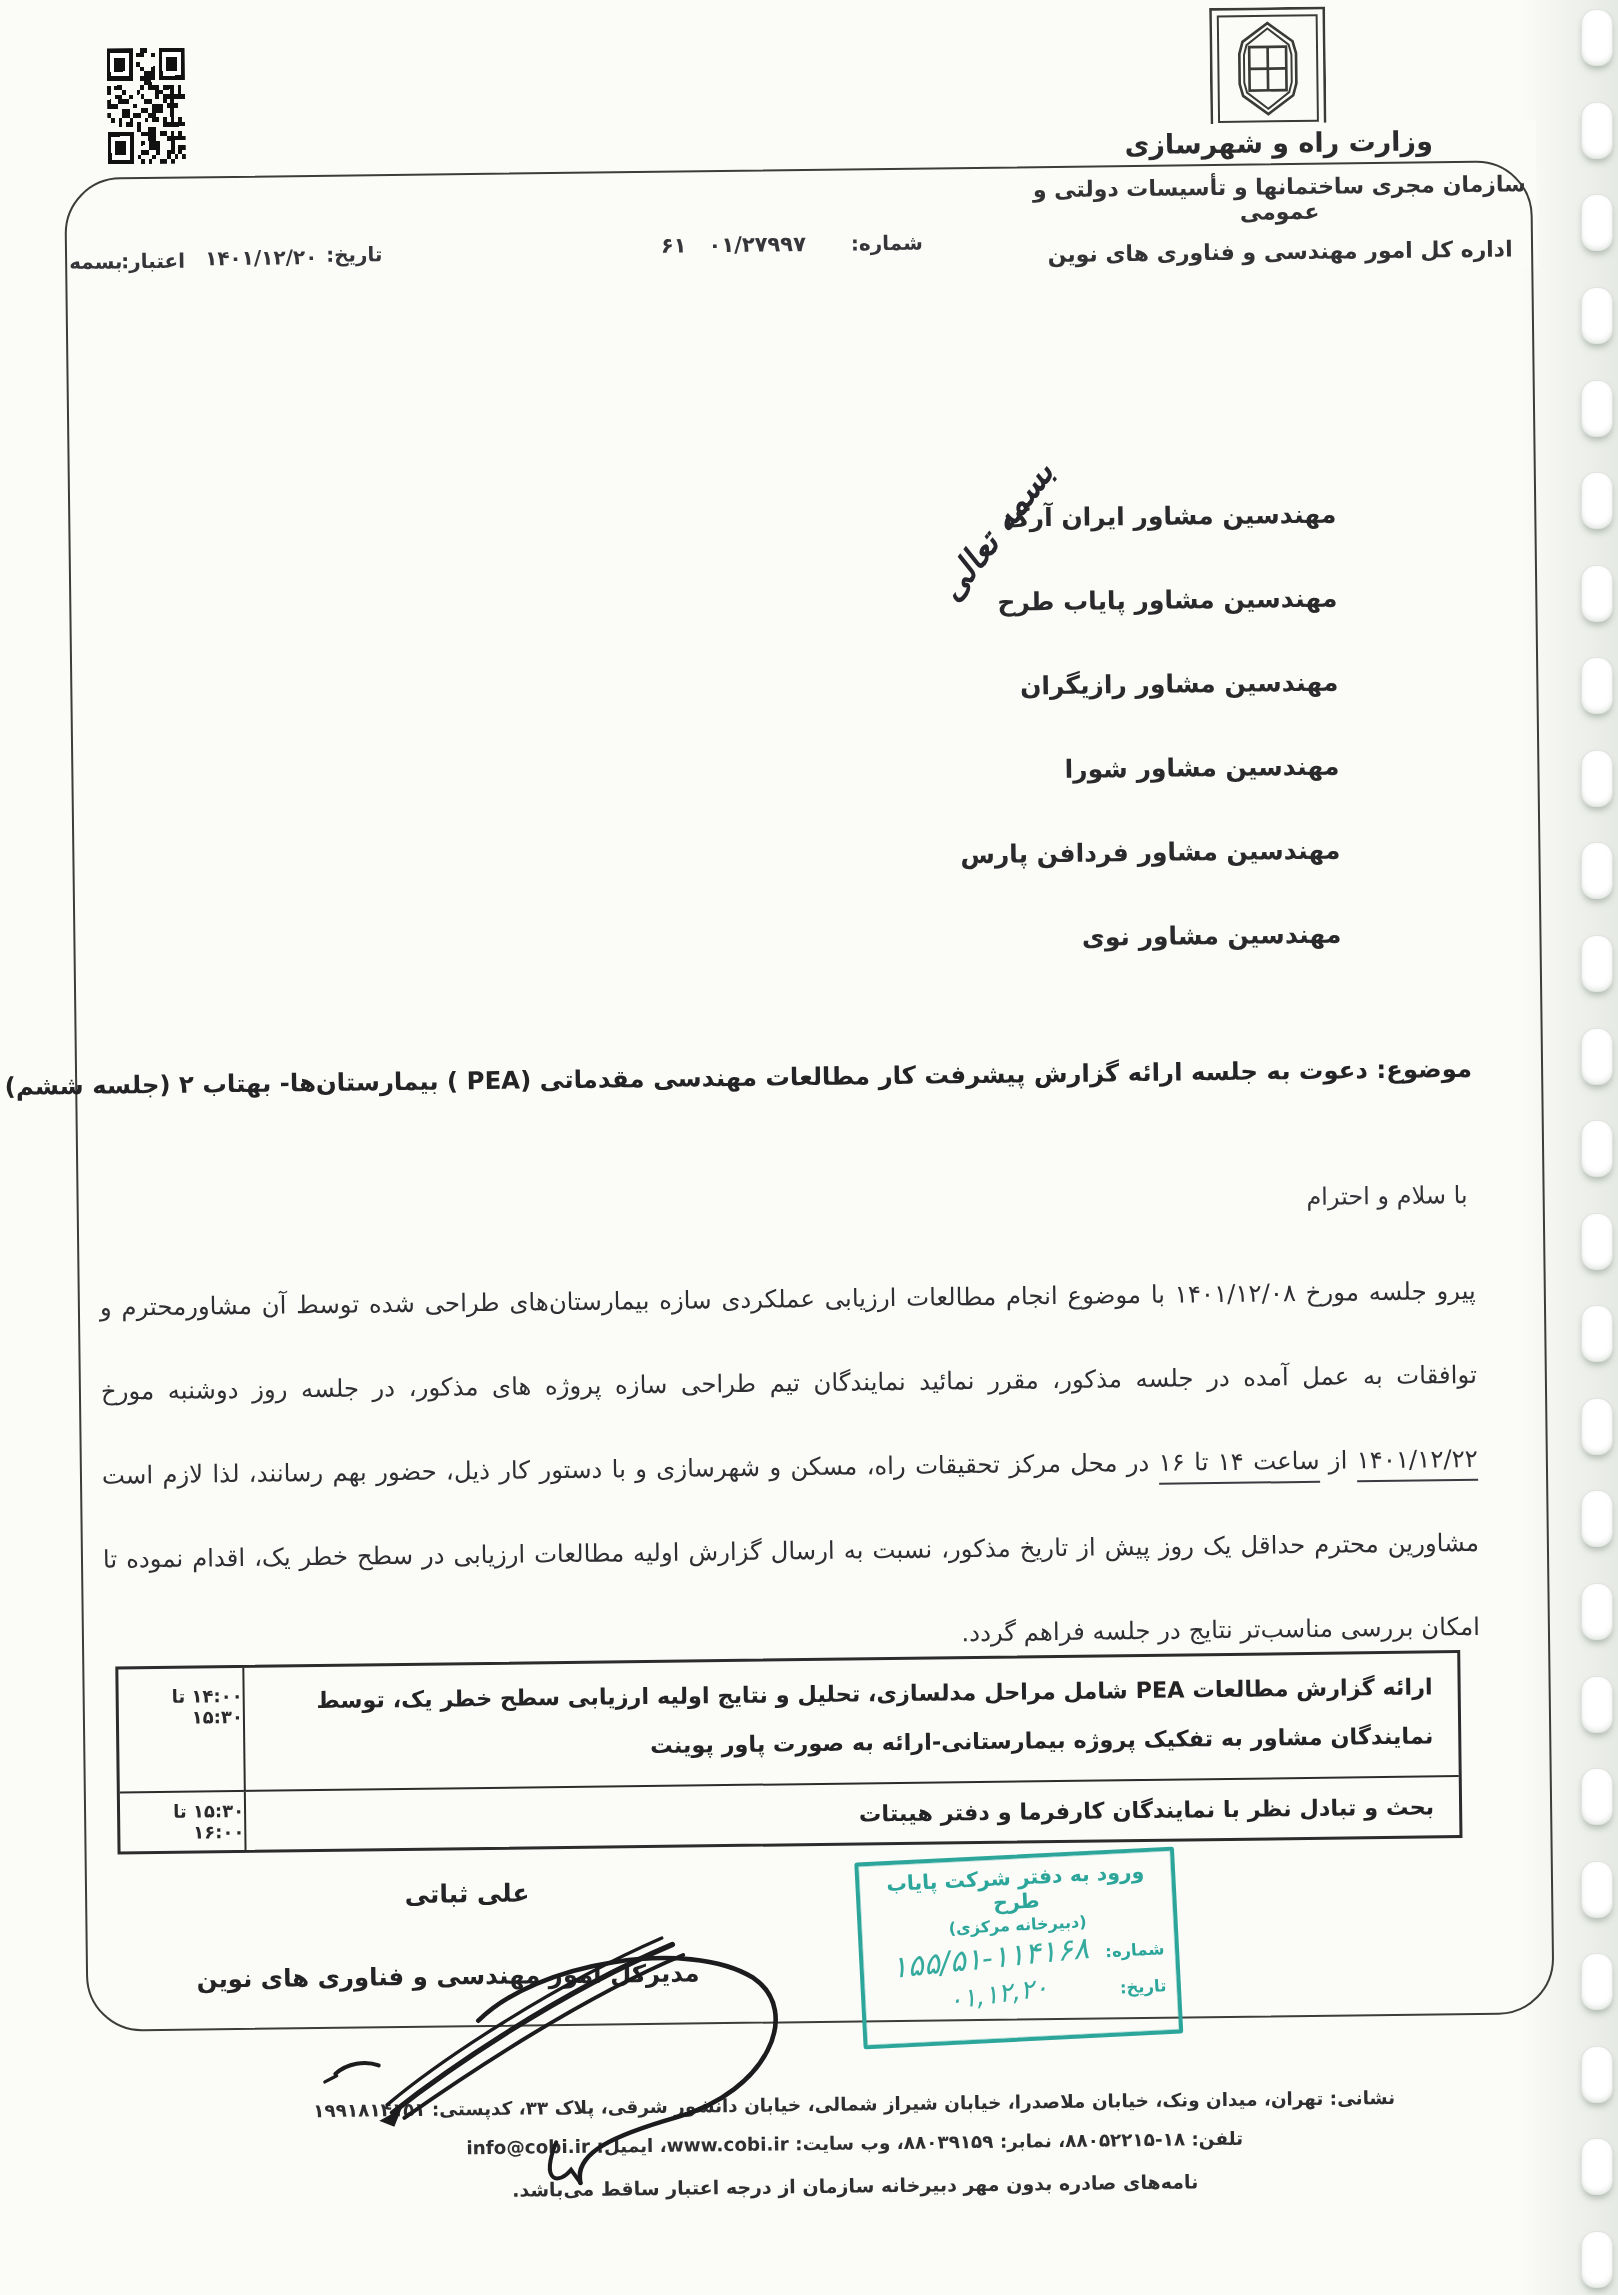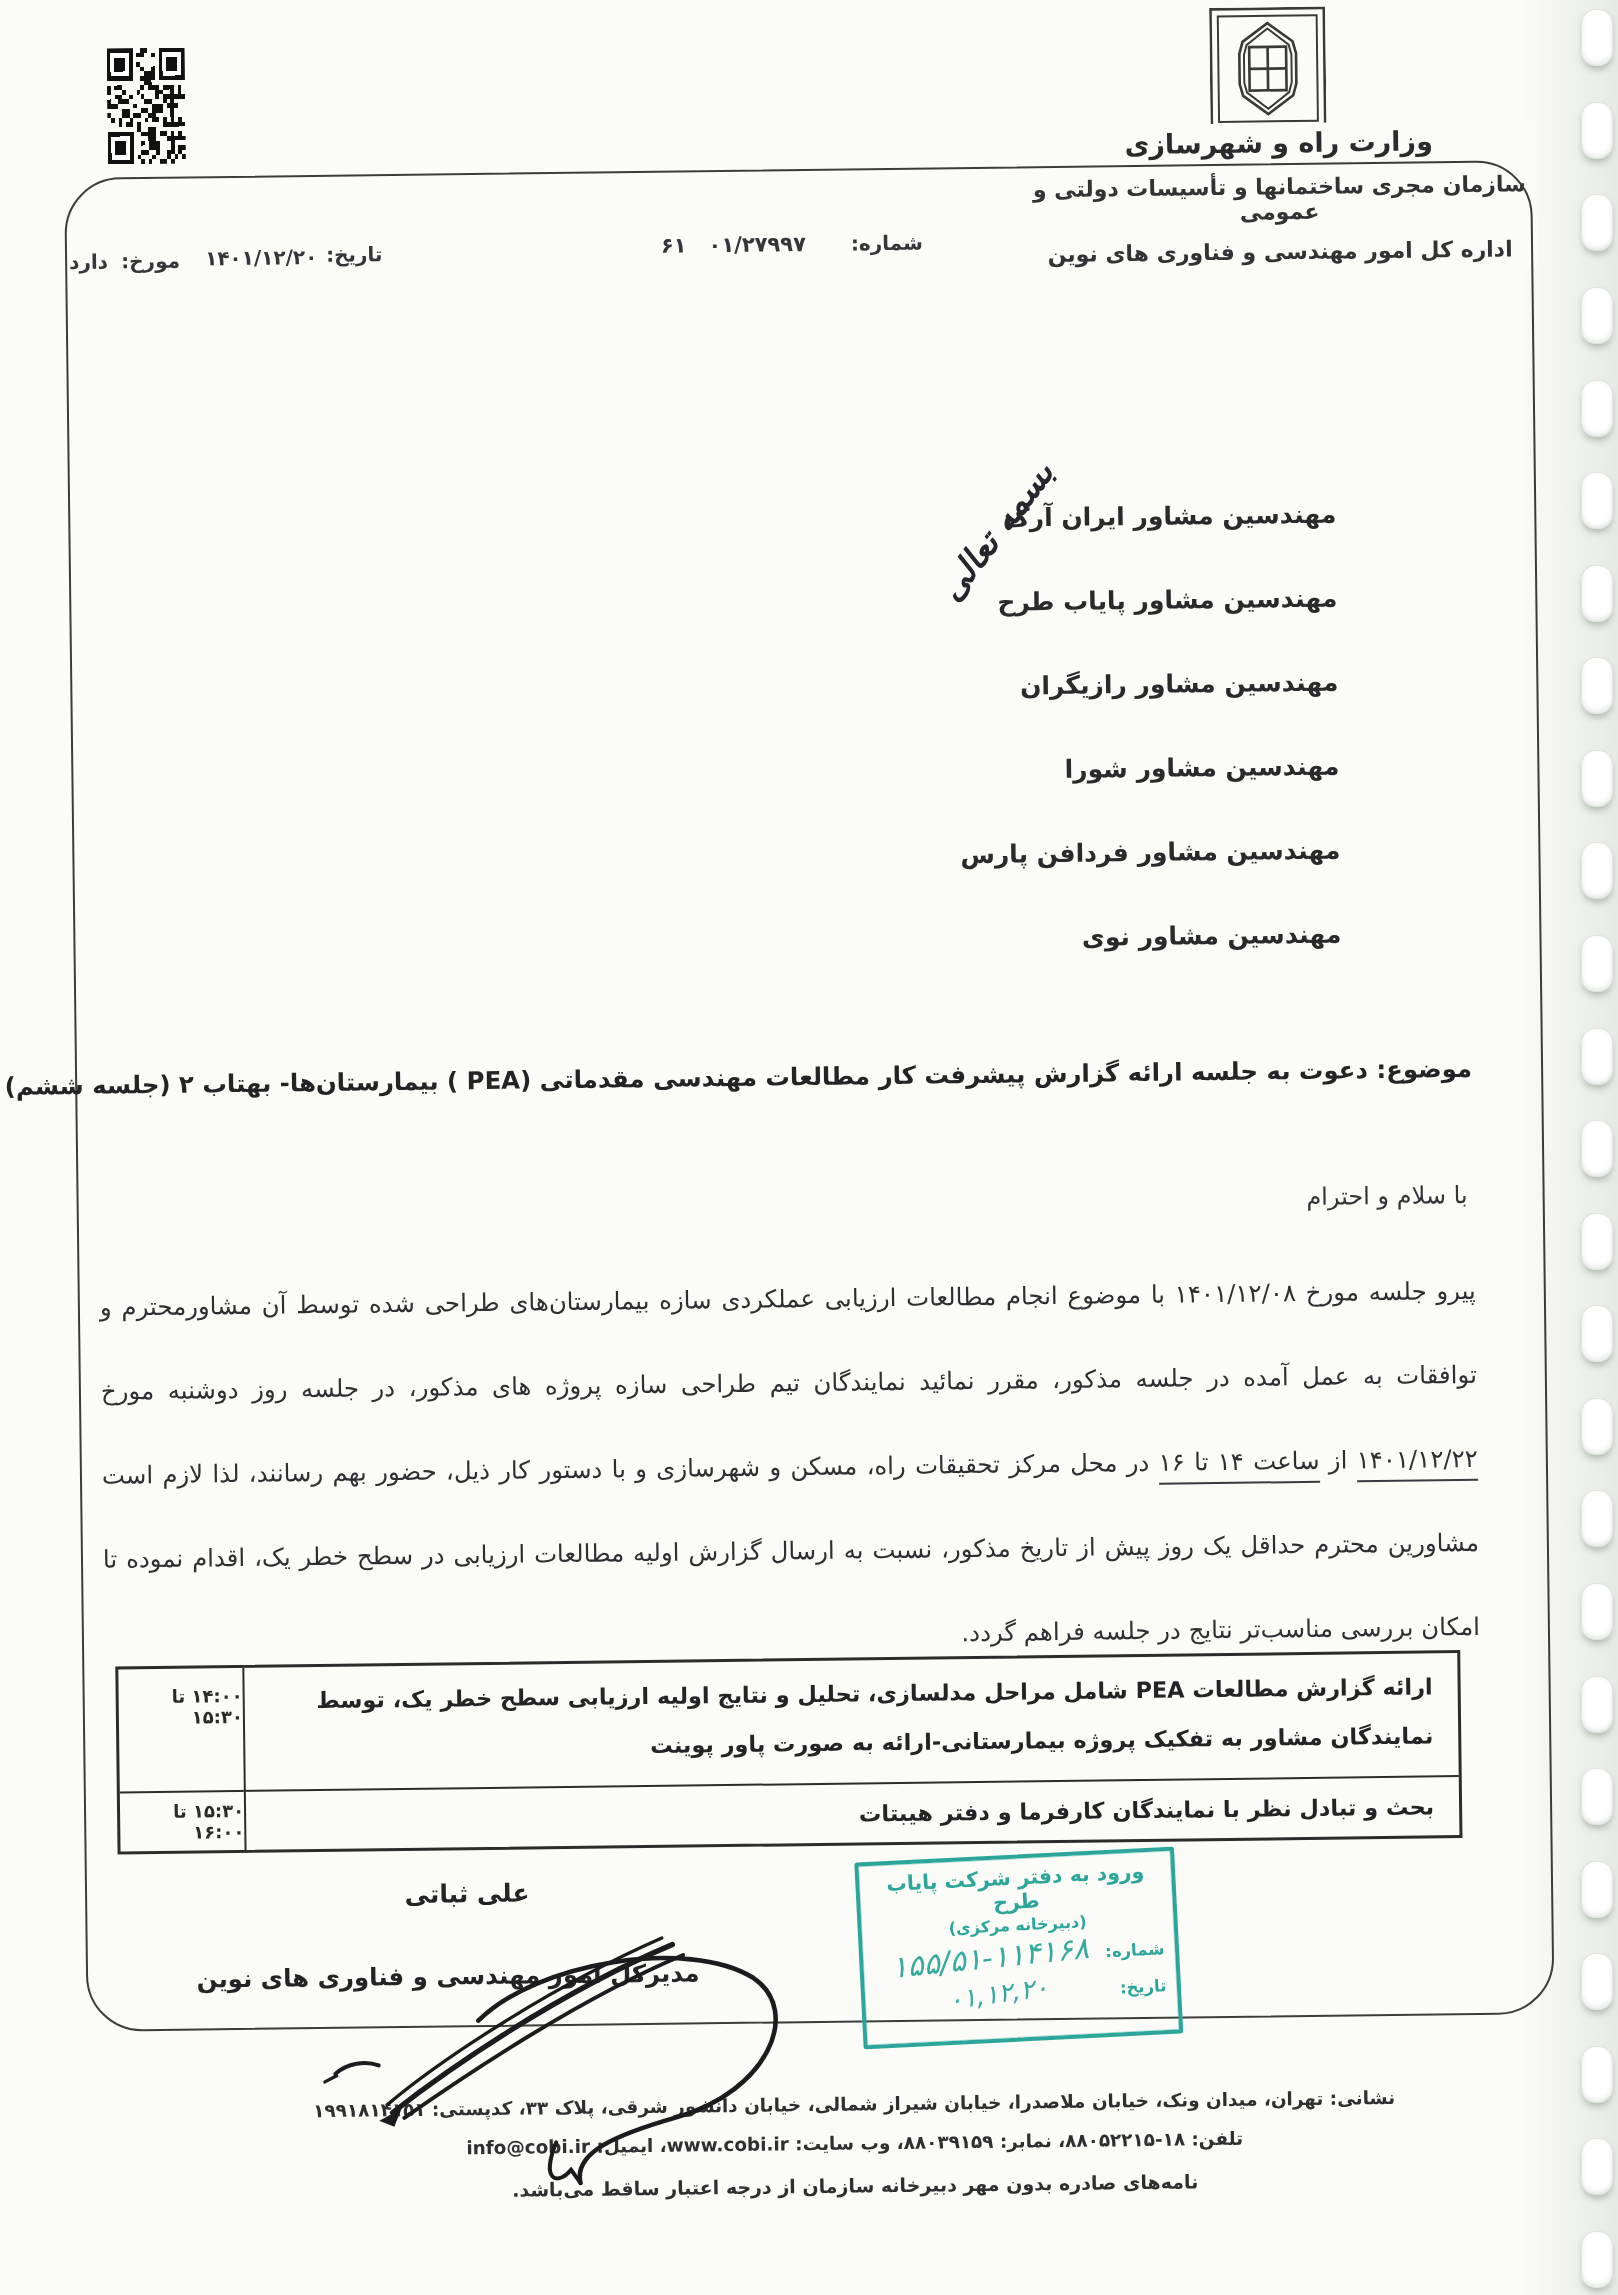--- a/index.html
+++ b/index.html
@@ -297,22 +297,22 @@
     <div class="h-org">سازمان مجری ساختمانها و تأسیسات دولتی و عمومی</div>
     <div class="h-dept">اداره کل امور مهندسی و فناوری های نوین</div>
   </div>
 
   <div id="frame" class="abs"></div>
 
   <span class="abs ref" style="left:862px;top:232px;">شماره:</span>
   <span class="abs ref ltr" style="left:672px;top:232px;font-size:21px;">۶۱   ۰۱/۲۷۹۹۷</span>
   <span class="abs ref" style="left:337px;top:237px;">تاریخ:</span>
   <span class="abs ref ltr" style="left:216px;top:239px;">۱۴۰۱/۱۲/۲۰</span>
-  <span class="abs ref" style="left:132px;top:241px;">مورخ:</span>
-  <span class="abs ref" style="left:80px;top:241px;">دارد</span>
+  <span class="abs ref" style="left:132px;top:241px;">اعتبار:</span>
+  <span class="abs ref" style="left:80px;top:241px;">بسمه</span>
 
   <div id="besmele" class="abs">بسمه تعالی</div>
 
   <div id="recipients" class="abs">
     <div class="rcp">مهندسین مشاور ایران آرک</div>
     <div class="rcp">مهندسین مشاور پایاب طرح</div>
     <div class="rcp">مهندسین مشاور رازیگران</div>
     <div class="rcp">مهندسین مشاور شورا</div>
     <div class="rcp">مهندسین مشاور فردافن پارس</div>
     <div class="rcp">مهندسین مشاور نوی</div>

